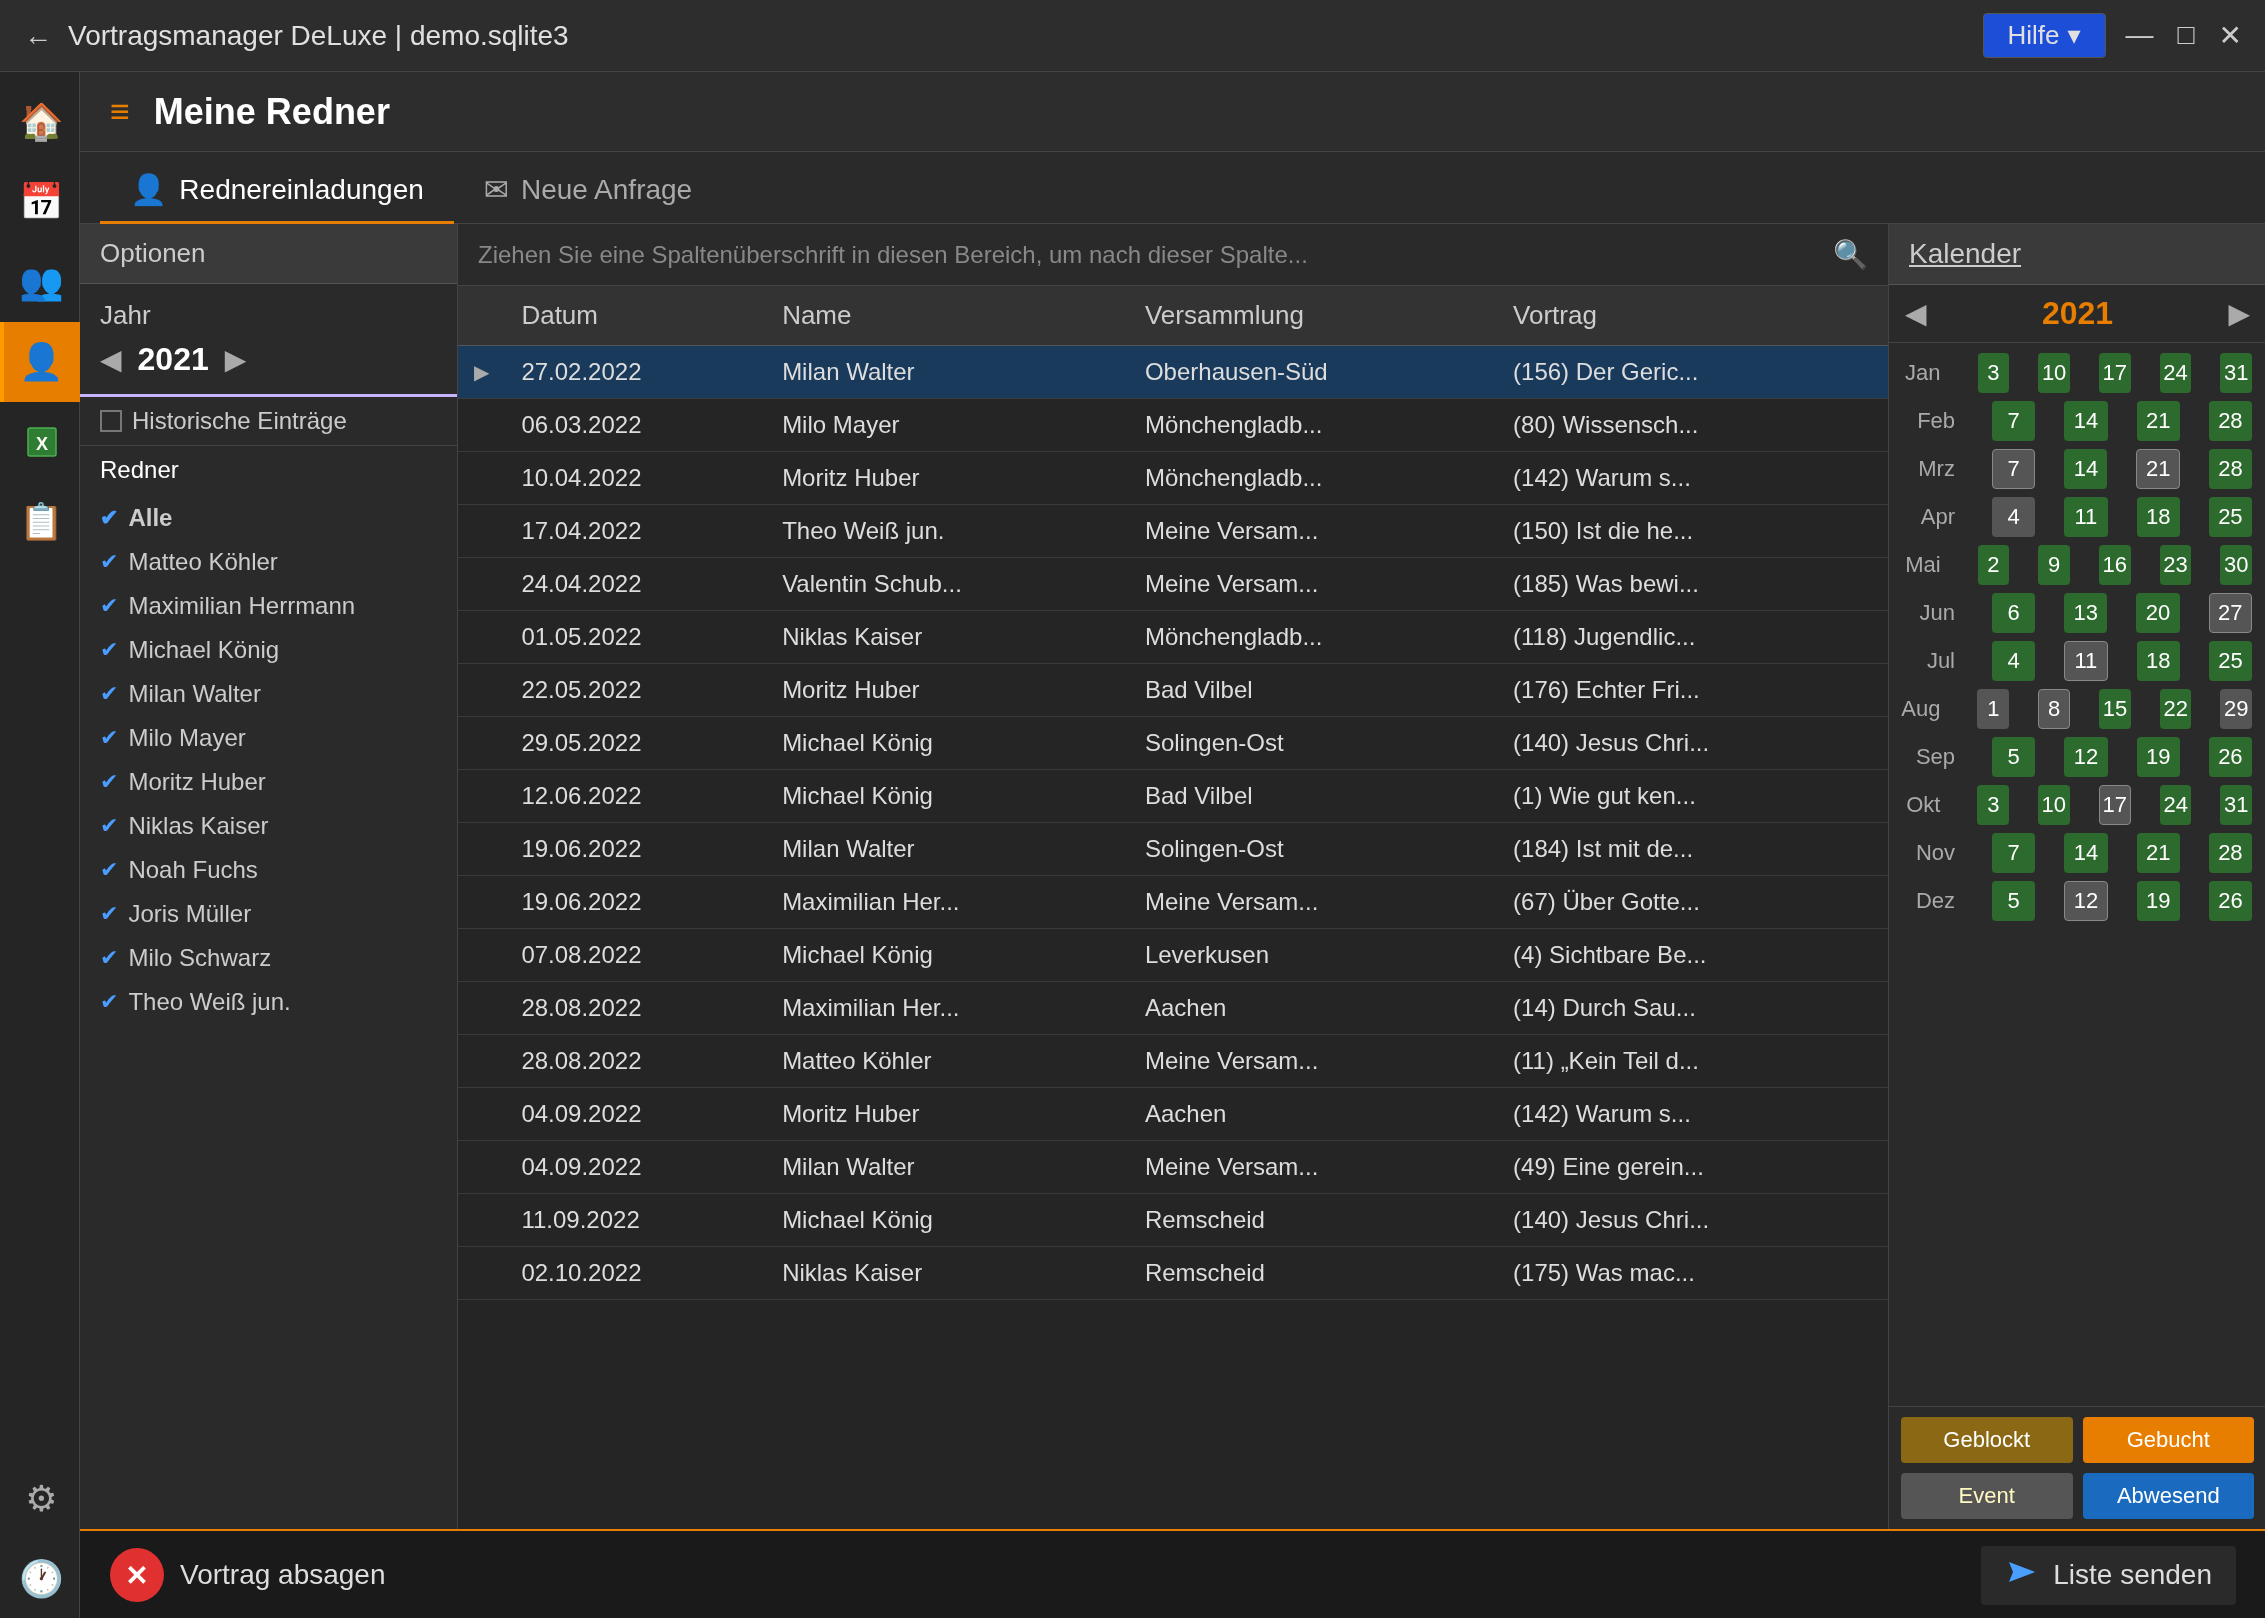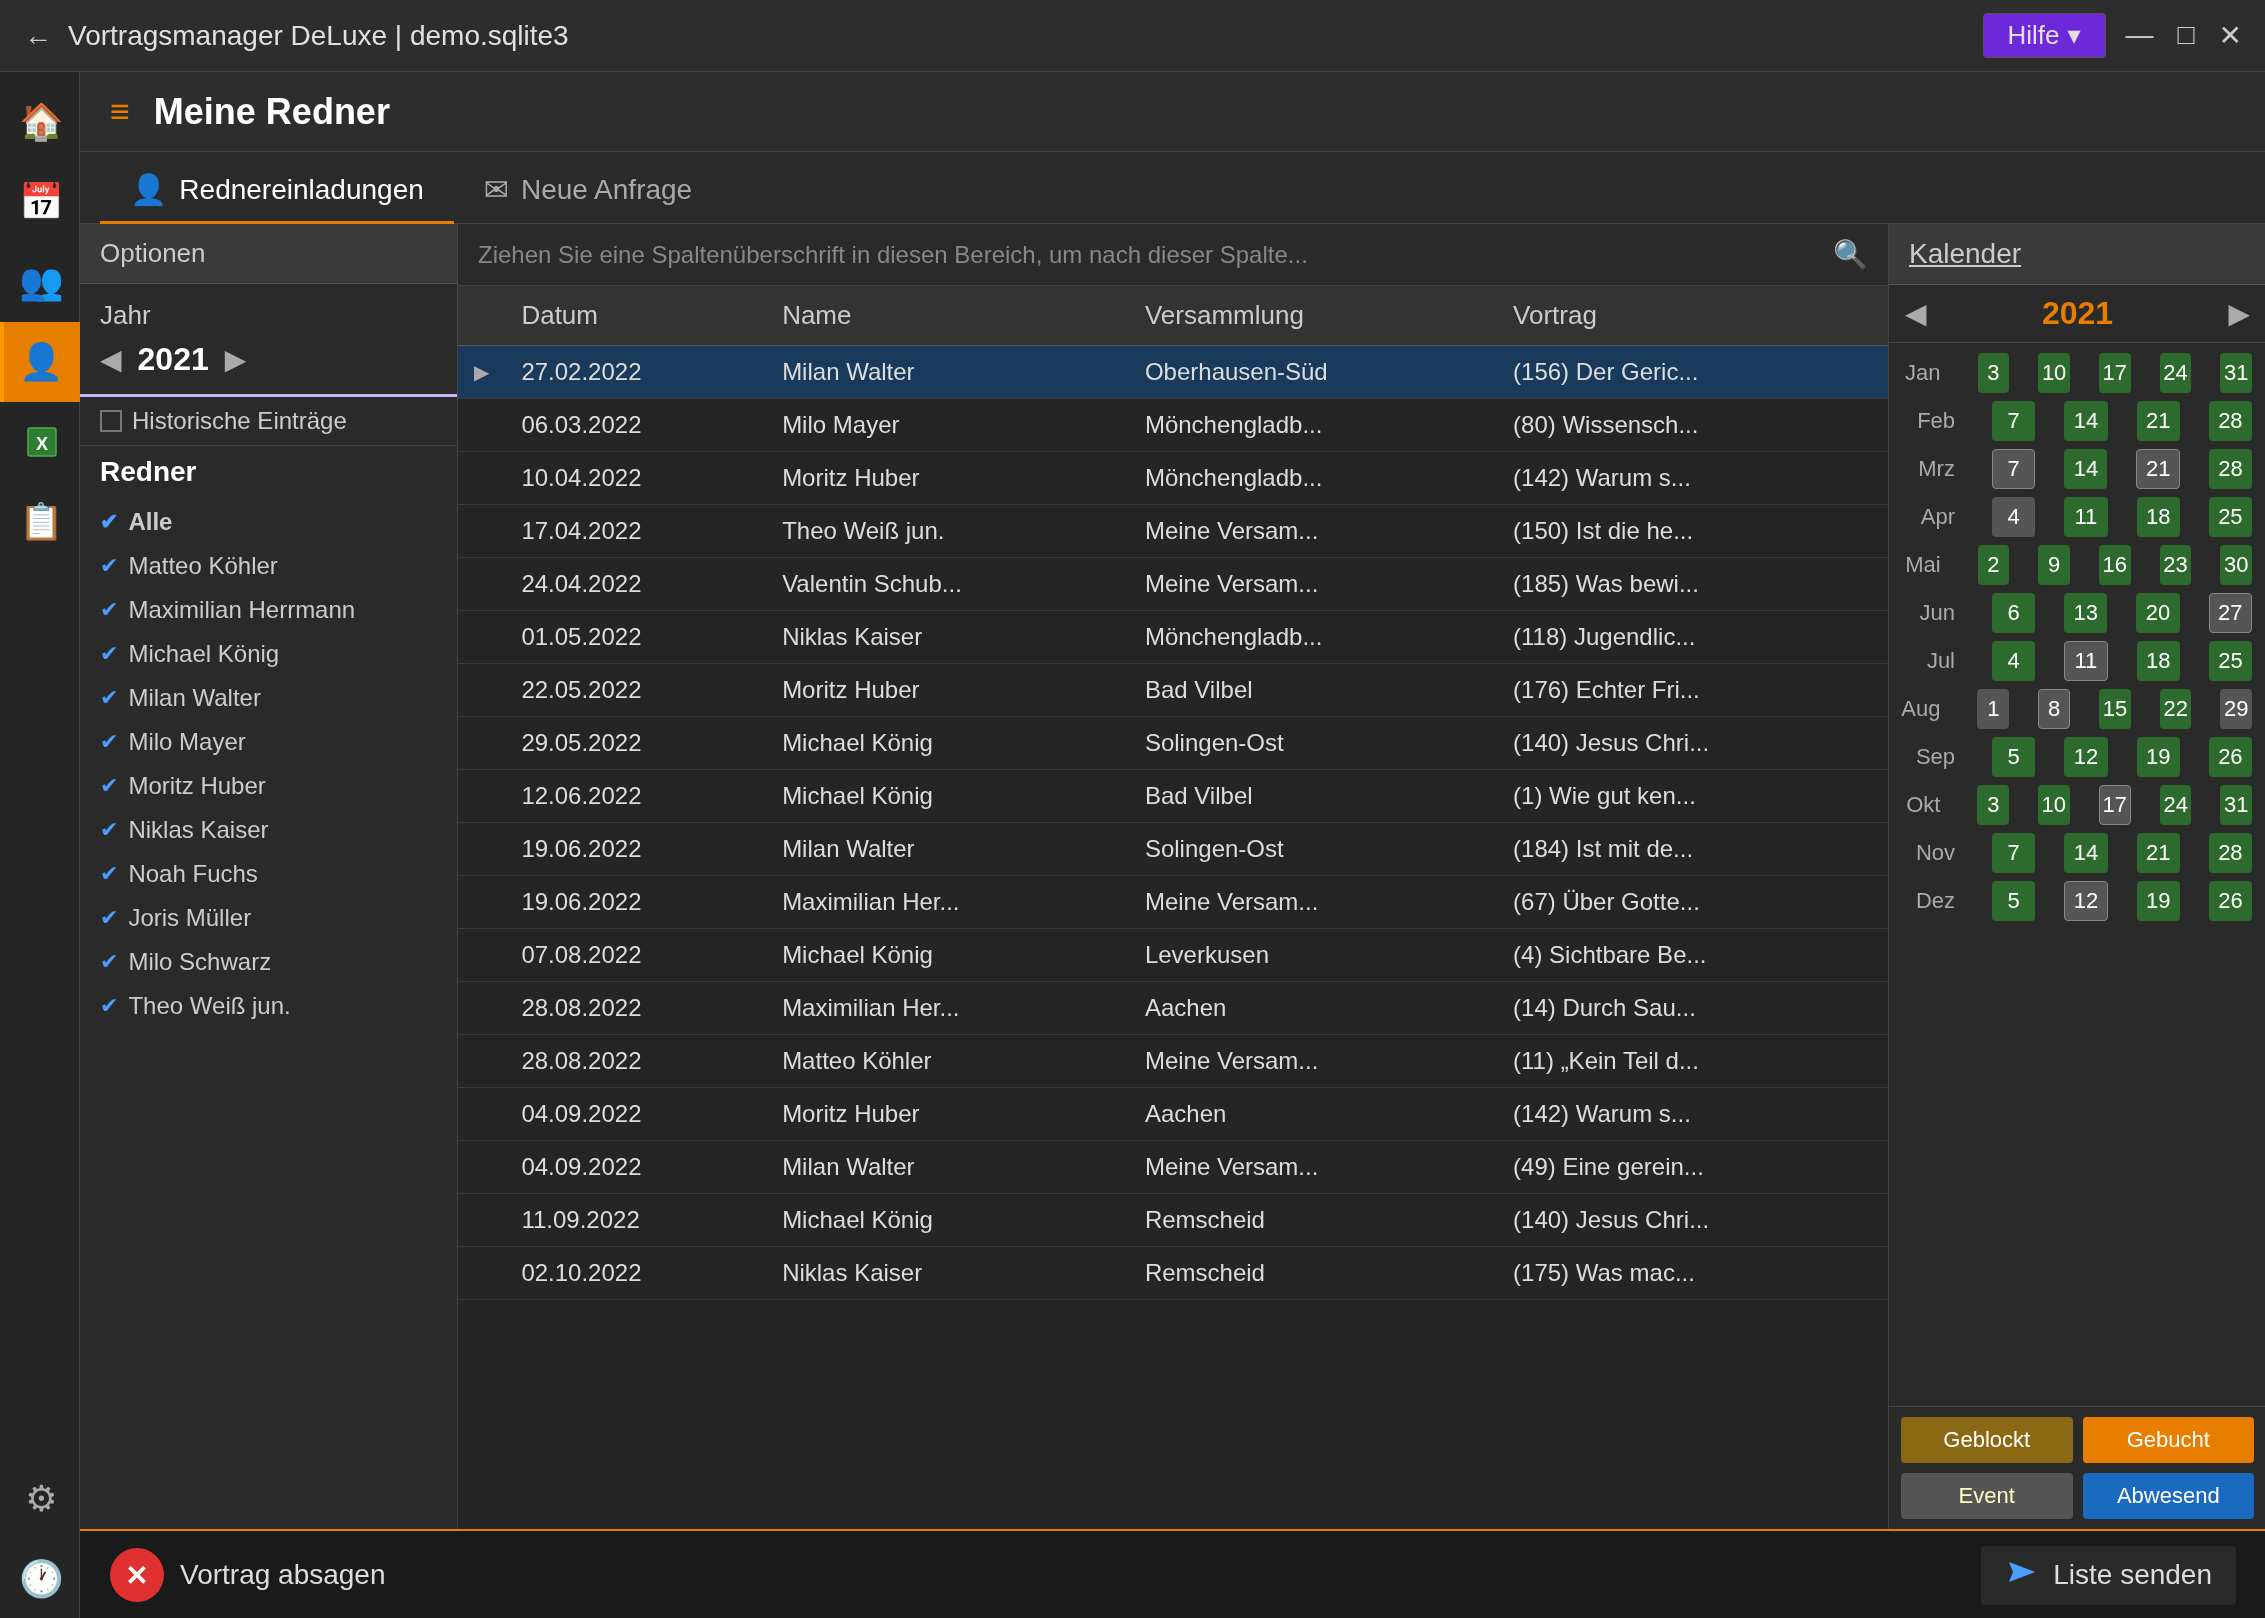--- a/index.html
+++ b/index.html
@@ -24,21 +24,21 @@
       color: #ccc;
       margin-right: 16px;
       font-size: 28px;
     }
     .titlebar-title {
       flex: 1;
       color: #e0e0e0;
       font-size: 28px;
     }
     .titlebar-help {
-      background: #6d28d9;
+      background: #1d4ed8;
       border: 1px solid #555;
       border-radius: 4px;
       color: #e0e0e0;
       padding: 6px 24px;
       font-size: 26px;
       display: flex;
       align-items: center;
       gap: 8px;
       margin-right: 20px;
     }
@@ -192,22 +192,22 @@
       display: inline-flex;
       align-items: center;
       justify-content: center;
     }
     .redner-section {
       padding: 10px 20px;
       flex: 1;
       overflow-y: auto;
     }
     .redner-title {
-      font-size: 28px;
-      font-weight: bold;
+      font-size: 24px;
+      font-weight: normal;
       color: #fff;
       margin-bottom: 12px;
     }
     .redner-item {
       display: flex;
       align-items: center;
       gap: 10px;
       padding: 8px 0;
       font-size: 24px;
       color: #ccc;

